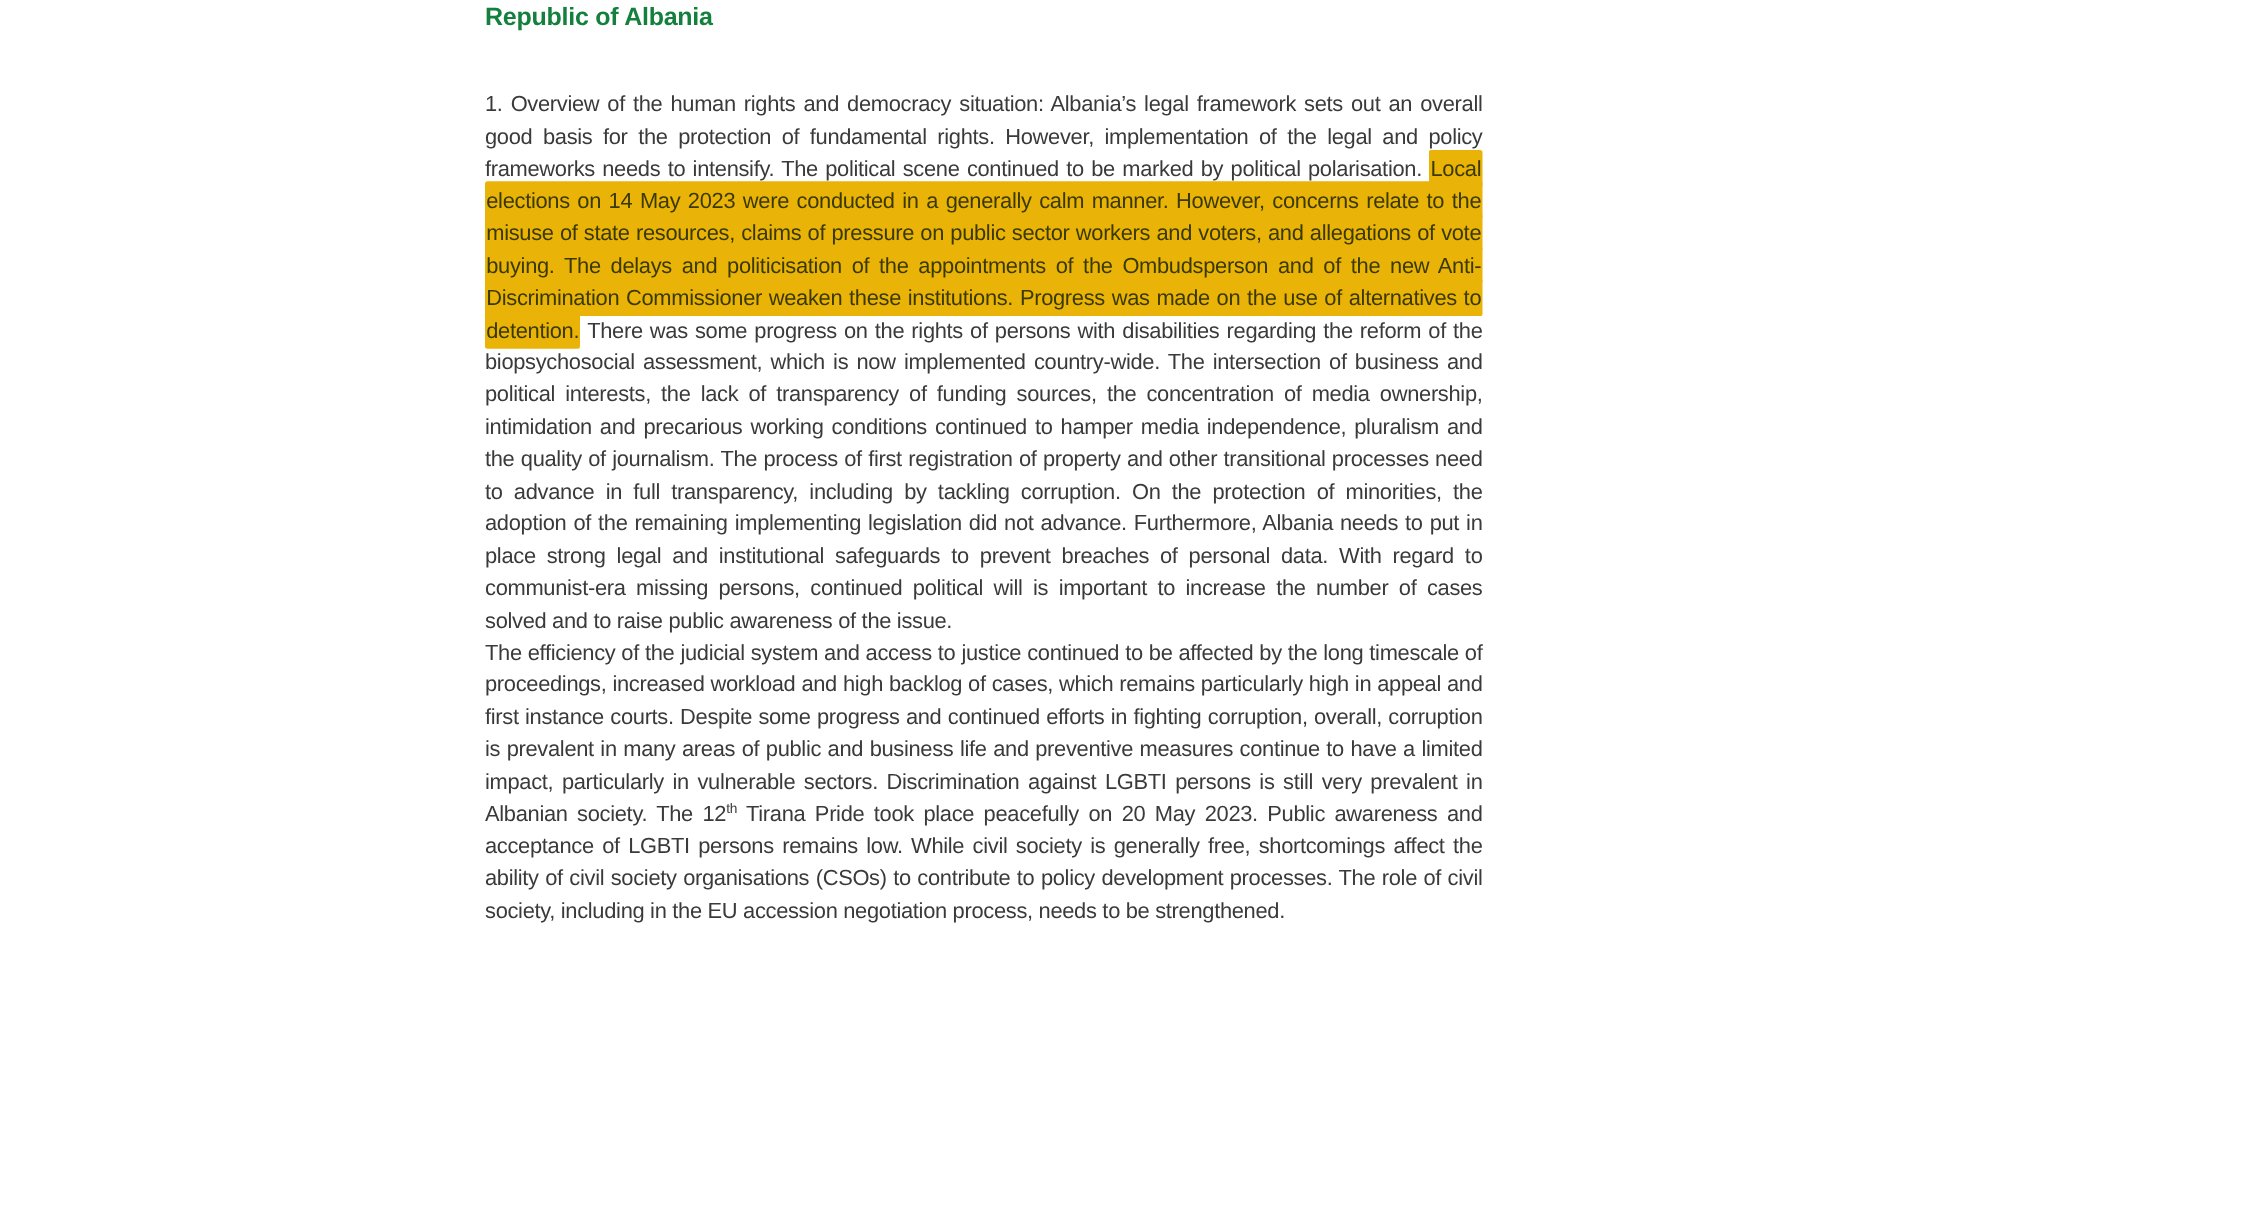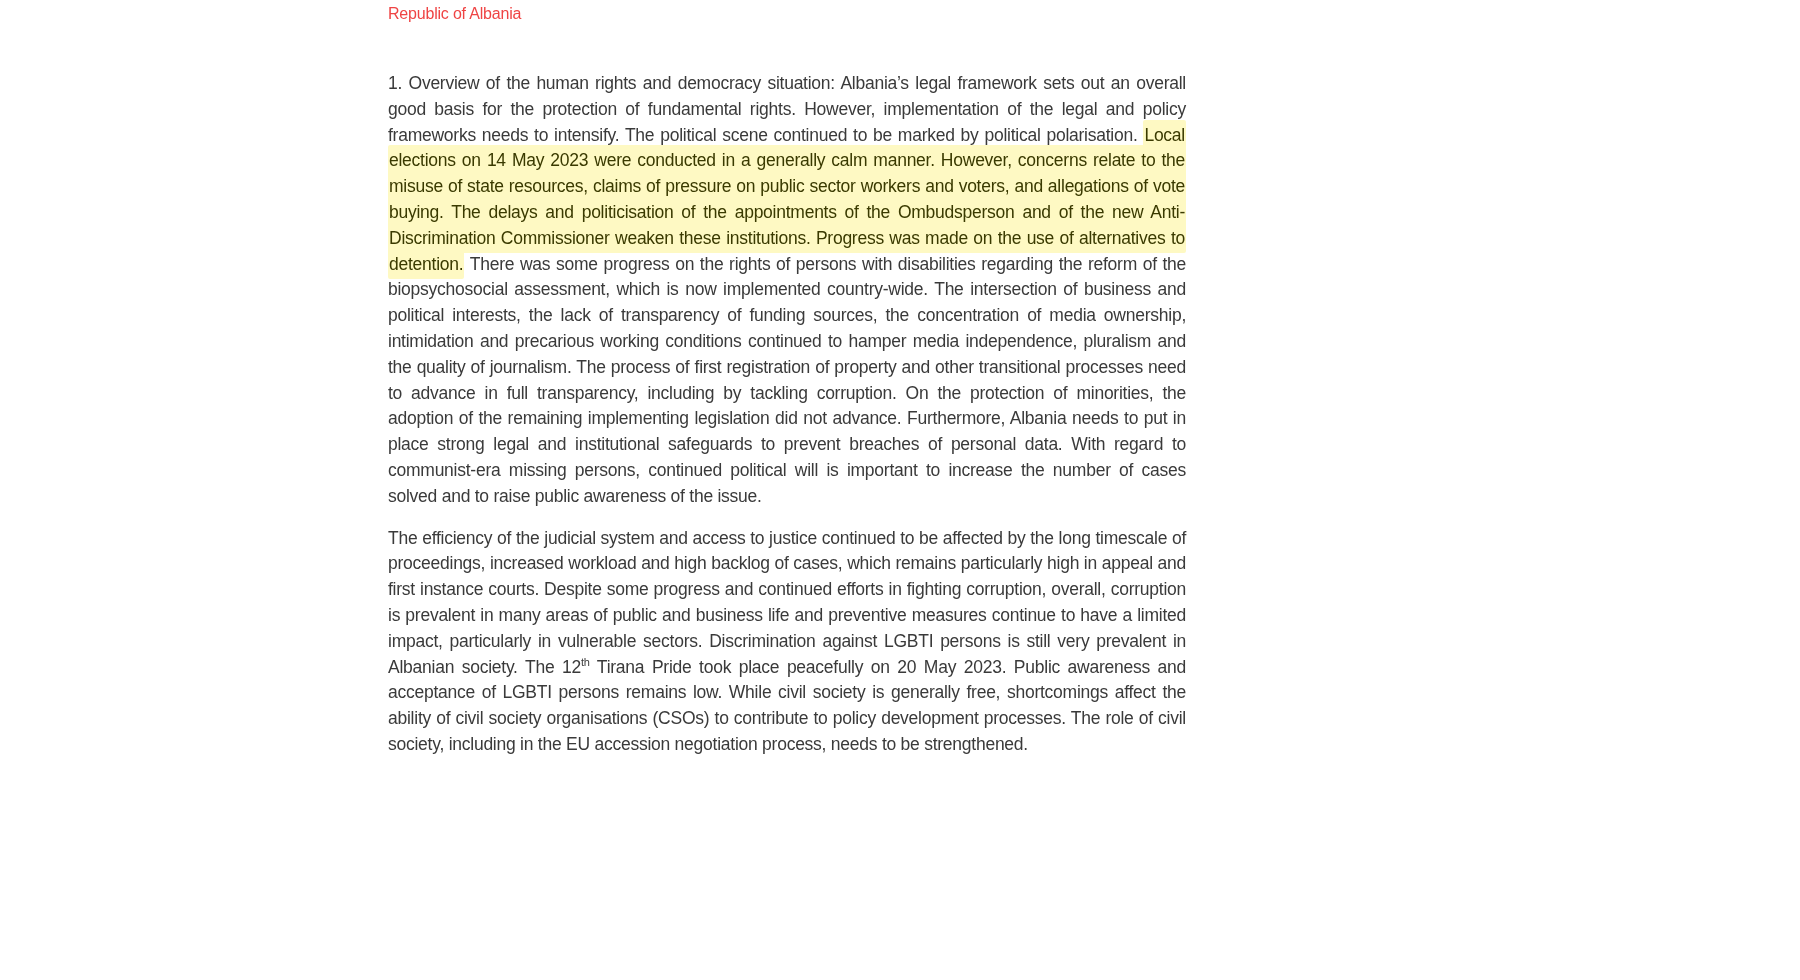--- a/index.html
+++ b/index.html
@@ -24,50 +24,50 @@
   }
   .content-column {
     position: absolute;
     left: 388px;
     top: 0;
     width: 798px;
   }
   .doc-title {
     margin: 0;
     padding-top: 2px;
-    font-size: 16px;
-    font-weight: normal;
+    font-size: 20px;
+    font-weight: bold;
     letter-spacing: -0.2px;
-    color: #ef4444;
+    color: #15803d;
     line-height: 24px;
   }
   .doc-body p.doc-paragraph {
     margin: 0;
     color: #3a3a3a;
     font-size: 17.5px;
     line-height: 25.8px;
     letter-spacing: -0.25px;
     text-align: justify;
     -webkit-hyphens: none;
     hyphens: none;
   }
   .doc-body p.doc-paragraph.first {
     margin-top: 45px;
   }
   .doc-body p.doc-paragraph + p.doc-paragraph {
-    margin-top: 16px;
+    margin-top: 0;
   }
   .seg-normal {
     font-weight: normal;
   }
   .seg-bold {
     font-weight: normal;
   }
   mark.seg-highlight {
-    background: #fef9c3;
+    background: #eab308;
     color: #3a3a00;
     padding: 5px 1px;
     border-radius: 2px;
     -webkit-box-decoration-break: clone;
     box-decoration-break: clone;
   }
   sup.seg-superscript {
     font-size: 11px;
     line-height: 0;
     vertical-align: super;

